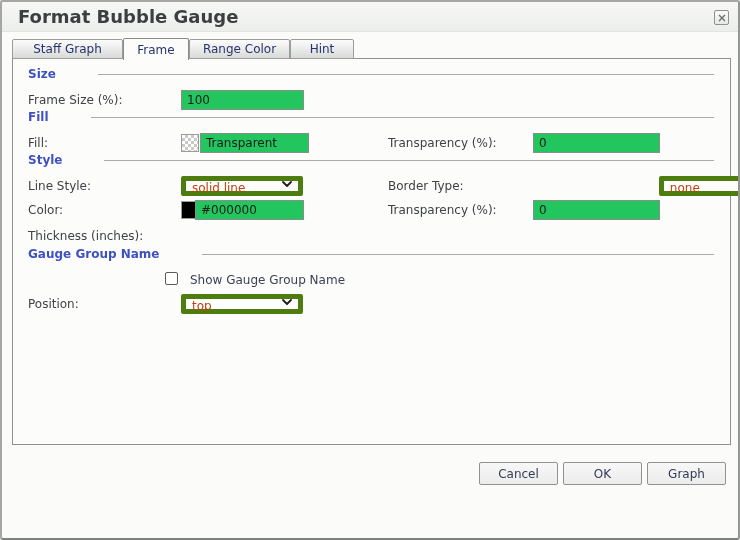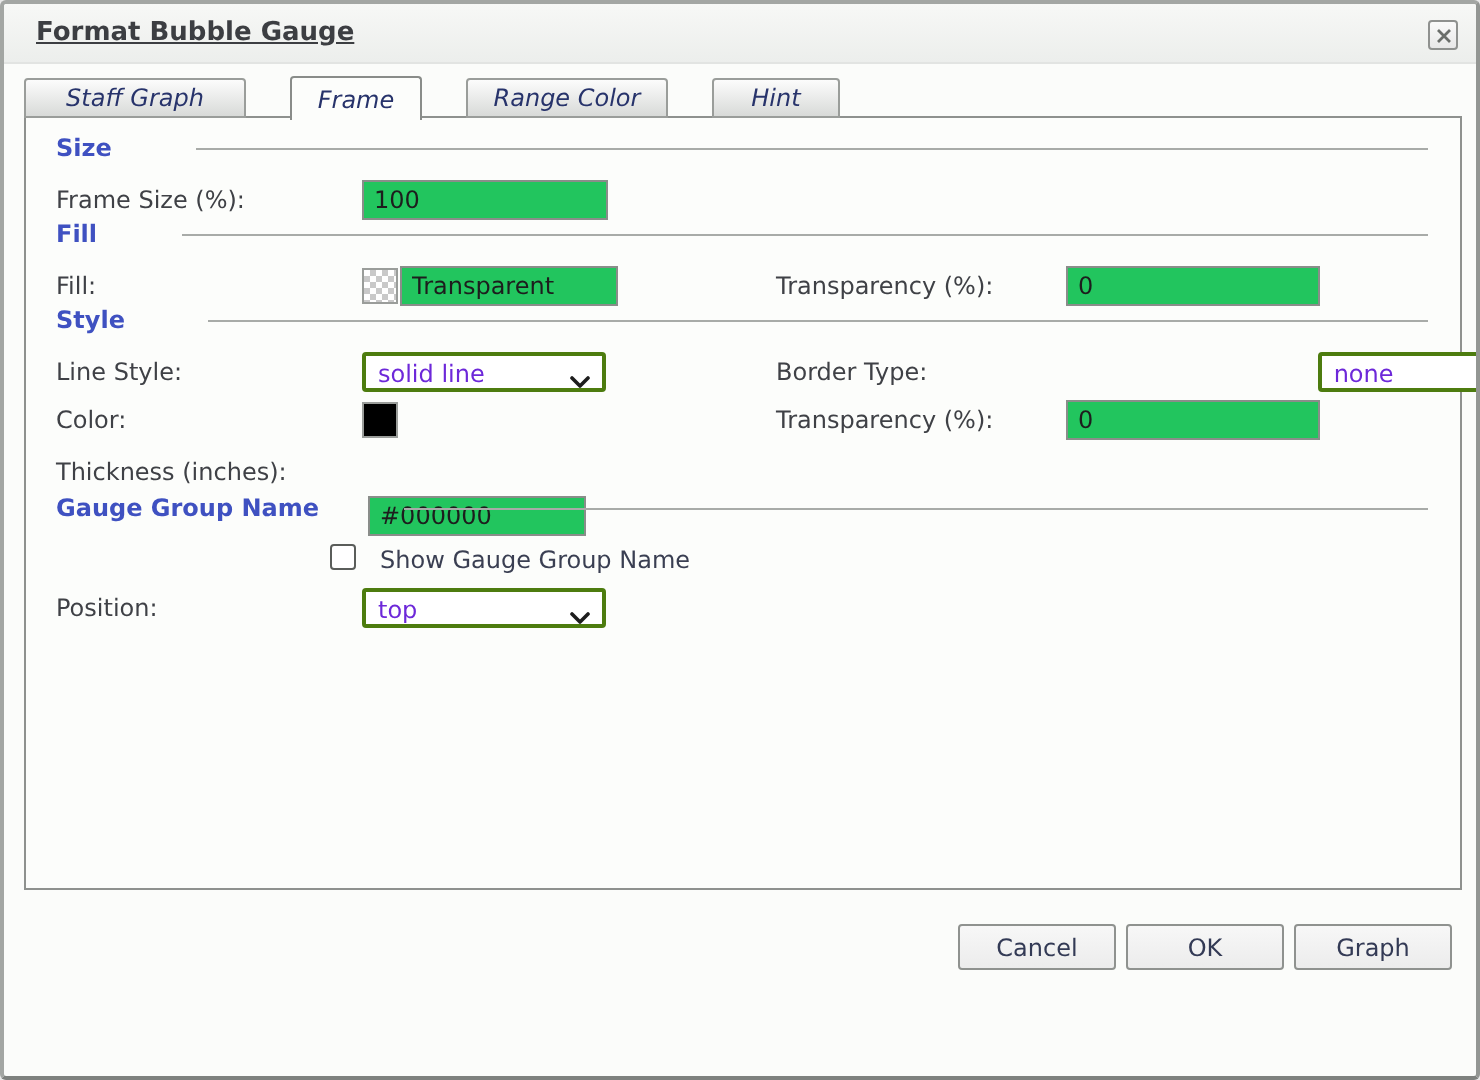--- a/index.html
+++ b/index.html
@@ -22,36 +22,36 @@
   }
   
   .titlebar {
     position: absolute; left: 0; top: 0; right: 0; height: 30px;
     background: linear-gradient(#f7f8f6, #eceeec);
     border-bottom: 1px solid #e2e4e2;
     display: flex; align-items: center;
   }
   .titlebar .title {
     margin-left: 16px;
-    font-weight: bold; font-size: 13px; color: #3c3e42; text-decoration: underline;
+    font-weight: bold; font-size: 18px; color: #3c3e42;
   }
   .close-btn {
     position: absolute; right: 9px; top: 8px;
     width: 15px; height: 15px;
     background: linear-gradient(#fafafa,#e8e8e8);
     border: 1px solid #8f918f;
     border-radius: 2px;
     display: flex; align-items: center; justify-content: center;
     cursor: default;
   }
   .close-btn svg { display: block; }
   
   .tabbar {
     position: absolute; left: 10px; top: 36px; height: 21px;
-    display: flex; align-items: flex-end; gap: 22px; z-index: 2; font-style: italic;
+    display: flex; align-items: flex-end; gap: 0; z-index: 2;
   }
   .tab {
     height: 20px;
     display: flex; align-items: center; justify-content: center;
     background: linear-gradient(#fcfcfc, #d8dad8);
     border: 1px solid #9a9d9a;
     border-radius: 2px 2px 0 0;
     color: #27336b;
     cursor: default;
   }
@@ -96,24 +96,24 @@
   .w127 { width: 127px; }
   .swatch {
     position: absolute; top: 1px; width: 18px; height: 18px;
     border: 1px solid #9a9d9a;
   }
   .swatch.checker {
     background-image: conic-gradient(#c9c9c9 25%, #ffffff 0 50%, #c9c9c9 0 75%, #ffffff 0);
     background-size: 6px 6px;
   }
   .sel {
-    height: 20px; background: #fff; border: 2px solid #4d7c0f;
+    height: 20px; background: #fff; border: 5px solid #4d7c0f;
     border-radius: 2px;
-    display: inline-flex; align-items: flex-end;
-    padding: 0 6px; color: #6d28d9; cursor: default;
+    display: inline-flex; align-items: flex-start;
+    padding: 0 6px; color: #c2410c; cursor: default;
     position: relative;
   }
   .sel .sel-value { flex: 1; }
   .sel .chev { flex: none; margin-left: 4px; display: flex; }
   .w122 { width: 122px; }
   .w125 { width: 125px; }
   .checkbox {
     display: inline-block; width: 13px; height: 13px;
     border: 1px solid #5a5d5a; background: #fff; border-radius: 2px;
     vertical-align: middle;
@@ -201,21 +201,21 @@
       </span>
       <span class="lbl2">Border Type:</span>
       <span class="sel w125 fld2">
         <span class="sel-value">none</span>
 
       </span>
     </div>
     <div class="row" style="top:141px">
       <span class="lbl1">Color:</span>
       <span class="swatch" style="left: 168px; background: rgb(0, 0, 0);"></span>
-      <input class="txt w108" style="position: absolute; left: 171px; top: 0px; margin-top: 48px;" value="#000000">
+      <input class="txt w108" style="position: absolute; left: 182px; top: 0px;" value="#000000">
       <span class="lbl2">Transparency (%):</span>
       <input class="txt w127 fld2" value="0" style="">
     </div>
     <div class="row" style="top:167px">
       <span class="lbl1">Thickness (inches):</span>
     </div>
 
     <div class="sec-header" style="top:187px">
       <span class="sec-label">Gauge Group Name</span>
       <span class="sec-line"></span>

